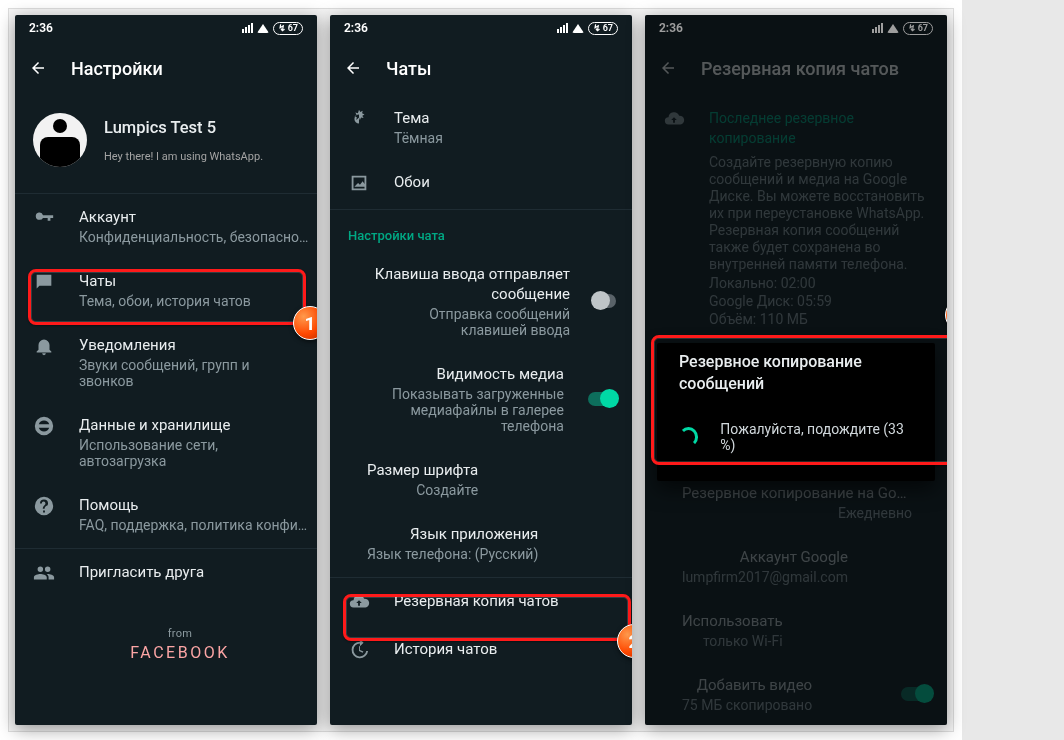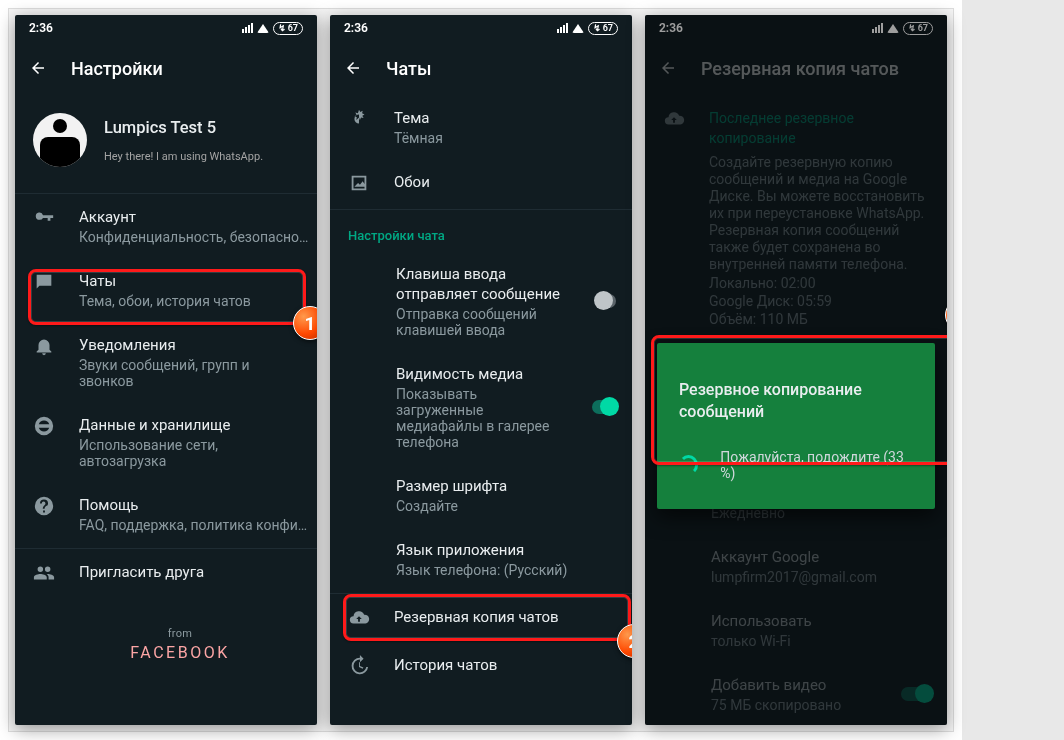--- a/index.html
+++ b/index.html
@@ -27,28 +27,28 @@
   .avatar { width:54px; height:54px; border-radius:50%; background:radial-gradient(circle at 50% 30%, #000 0 10px, #fff 10px 100%); background:#f2f2f2; position:relative; overflow:hidden;}
   .avatar::before { content:""; position:absolute; left:50%; top:6px; transform:translateX(-50%); width:14px; height:14px; background:#000; border-radius:50%;}
   .avatar::after { content:""; position:absolute; left:50%; bottom:-10px; transform:translateX(-50%); width:40px; height:40px; background:#000; border-radius:8px 8px 0 0;}
   .profile-name { color:#e9edef; font-size:16.5px; font-weight:500;}
   .profile-sub { color:#a3a3a3; font-size:11px; margin-top:13px;}
   .section-header { color:#00a884; font-size:13px; font-weight:500; padding:18px 18px 8px;}
   .switch { margin-left:auto; width:30px; height:14px; border-radius:8px; position:relative; align-self:center;}
   .switch::after{content:"";position:absolute;top:-3px;width:19px;height:19px;border-radius:50%;}
   .switch.off{background:#5a6369;} .switch.off::after{left:-3px;background:#bfc5c8;}
   .switch.on{background:#0d6e5c;} .switch.on::after{right:-3px;background:#00d9a5;}
-  .row.indent { padding-left:66px; }
+  .row.indent { padding-left:37px;text-align:right; }
   .divider { height:1px; background:#1f2c33; margin-top:2px;}
   .from { text-align:center; color:#8b999f; font-size:11px; margin-top:30px; letter-spacing:.3px;margin-left:28px;}
   .from .fb { color:#fca5a5; font-size:16px; letter-spacing:2.5px; margin-top:3px;}
   
   .dim .appbar,.dim .content>.dim-target { opacity:.45; }
   .dim-overlay { position:absolute; inset:0; background:rgba(0,0,0,.38);}
-  .toast { position:absolute; left:12px; right:12px; top:328px; background:#15803d; border-radius:2px; padding:36px 22px 28px; box-shadow:0 8px 20px rgba(0,0,0,.6);}
+  .toast { position:absolute; left:12px; right:12px; top:328px; background:#000000; border-radius:2px; padding:8px 22px 28px; box-shadow:0 8px 20px rgba(0,0,0,.6);}
   .toast .tt { color:#e9edef; font-size:16px; font-weight:500; line-height:22px;}
   .toast .pr { display:flex; align-items:center; gap:22px; margin-top:26px;}
   .spin { width:20px;height:20px;border:3px solid transparent; border-top-color:#00d9a5;border-right-color:#00d9a5; border-radius:50%;}
   .toast .pt { color:#d0d7db; font-size:14px;}
   
   .hl { position:absolute; border:3px solid #ff1a1a; border-radius:8px; box-shadow:0 1px 2px rgba(0,0,0,.4), inset 0 0 0 1px rgba(255,255,255,.15); pointer-events:none;}
   .badge { position:absolute; width:34px; height:34px; border-radius:50%; background:radial-gradient(circle at 30% 30%, #ff9a4d, #ff4800 55%, #b72c00); border:1px solid #fff; color:#fff; font-size:19px; font-weight:700; display:flex; align-items:center; justify-content:center; box-shadow:0 2px 4px rgba(0,0,0,.5);}
   .content { position:relative; }
   .ell { white-space:nowrap; overflow:hidden; text-overflow:ellipsis; max-width:230px;}
   .phone.dim .row .txt .t { color:#b7c0c4;}

